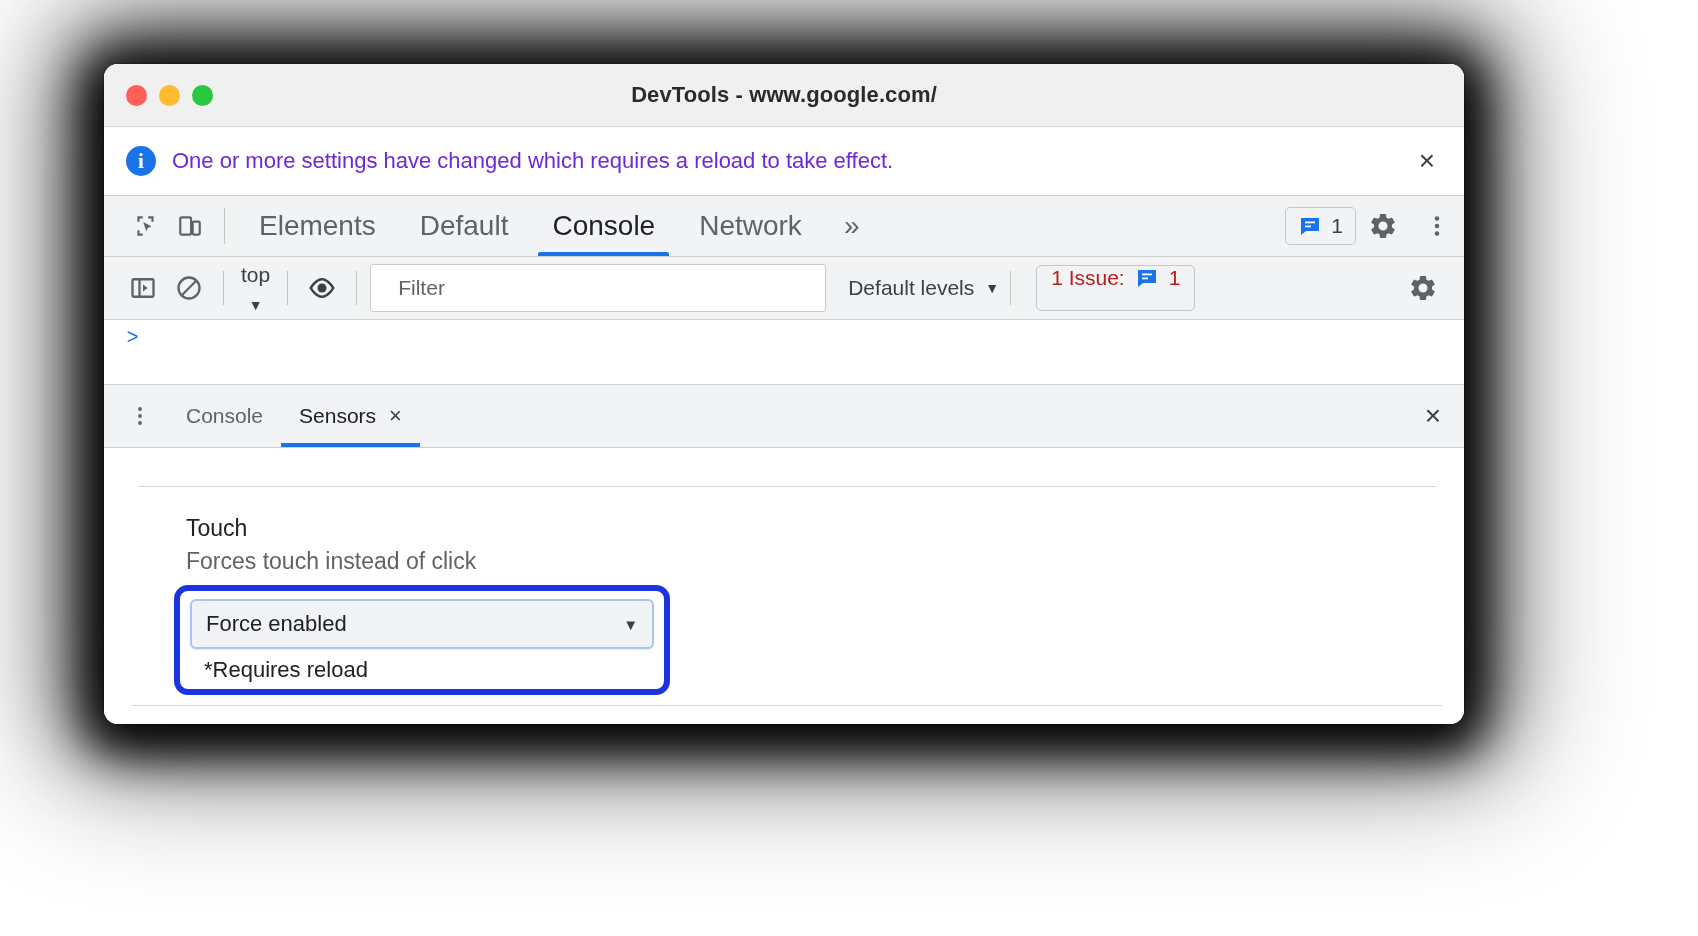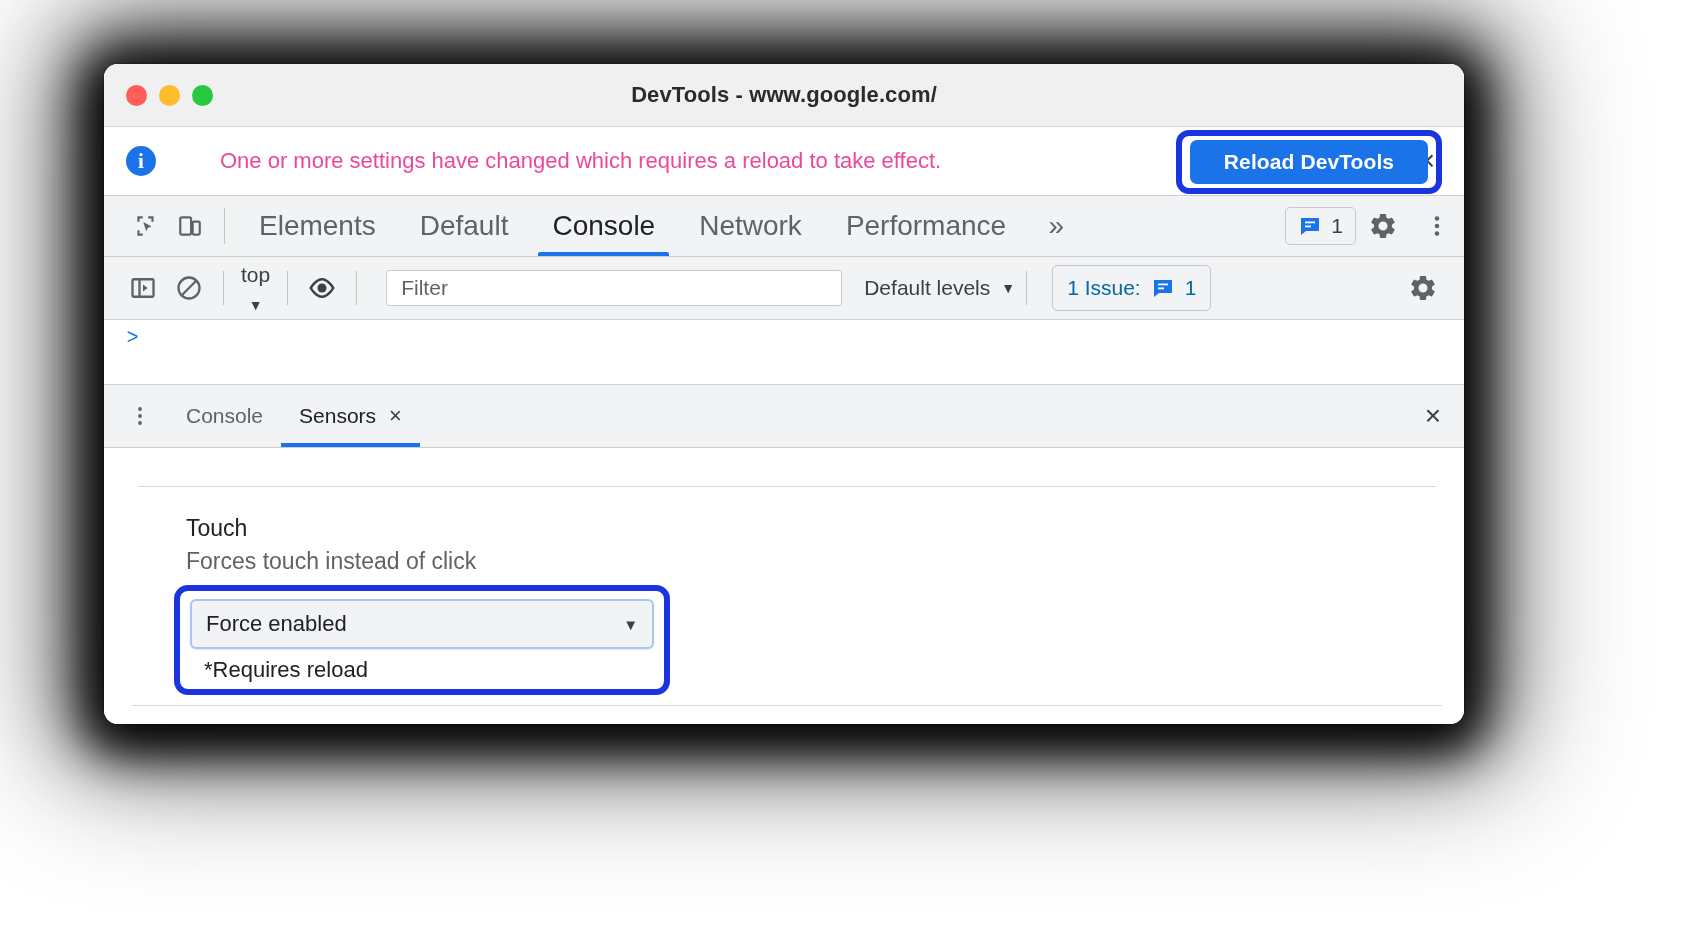--- a/index.html
+++ b/index.html
@@ -85,23 +85,22 @@
     color: #fff;
     font-size: 21px;
     font-weight: bold;
     font-family: "Liberation Serif", serif;
     display: flex; align-items: center; justify-content: center;
     flex: none;
     margin-right: 16px;
   }
   .banner-text {
     font-size: 22px;
-    color: #ec4899;
+    color: #6d28d9;
     white-space: nowrap;
-    margin-left: 48px;
   }
   .reload-hl {
     position: absolute;
     left: 1072px; top: 3px;
     width: 266px; height: 64px;
     border: 6px solid #1a35e0;
     border-radius: 13px;
     box-sizing: border-box;
     display: flex;
     align-items: center;
@@ -213,49 +212,49 @@
     font-size: 21px; color: #3c4043;
     padding: 0 6px;
     cursor: pointer;
     white-space: nowrap;
     flex-direction: column;
   }
   .caret { font-size: 14px; color: #3c4043; }
   .filter-input {
     flex: 1;
     max-width: 456px;
-    height: 36px;
+    height: 48px;
     background: #ffffff;
     border: 1px solid #c9cccf;
     border-radius: 3px;
     font-size: 21px;
     color: #5f6368;
-    padding: 0 14px;
-    margin-left: 18px;
+    padding: 0 27px;
+    margin-left: 2px;
     font-family: "Liberation Sans", sans-serif;
     box-sizing: border-box;
   }
   .filter-input::placeholder { color: #5f6368; opacity: 1; }
   .levels {
     display: flex; align-items: center; gap: 11px;
     font-size: 21px; color: #3c4043;
     margin-left: 22px;
     cursor: pointer;
     white-space: nowrap;
   }
   .issue-chip2 {
-    display: flex; align-items: center; gap: 10px;
+    display: flex; gap: 10px;
     border: 1px solid #c6c9cc;
     border-radius: 5px;
     background: #f1f3f4;
     height: 44px;
     padding: 0 14px;
     margin-left: 14px;
     font-size: 21px;
-    color: #0369a1;
+    color: #b91c1c;
     cursor: pointer;
     white-space: nowrap;
   }
   .fb-gear { margin-left: auto; margin-right: 18px; }
 
   
   .console-area {
     height: 64px;
     background: #ffffff;
     border-bottom: 1px solid #d2d5d7;
@@ -397,23 +396,20 @@
         <div class="light yellow"></div>
         <div class="light green"></div>
       </div>
       <div class="window-title">DevTools - www.google.com/</div>
     </div>
 
     <div class="banner">
       <div class="info-icon">i</div>
       <div class="banner-text">One or more settings have changed which requires a reload to take effect.</div>
 
-      <div class="reload-hl">
-        <button class="reload-btn">Reload DevTools</button>
-      </div>
 
       <div class="banner-close">×</div>
     </div>
 
     <div class="tabstrip">
       <div class="tb-icon">
         <svg width="26" height="26" viewBox="0 0 24 24">
           <path d="M4 3h5v2H6v3H4V3z" fill="#5f6368"></path>
           <path d="M4 16v5h5v-2H6v-3H4z" fill="#5f6368"></path>
           <path d="M19 3h-5v2h3v3h2V3z" fill="#5f6368"></path>
@@ -433,23 +429,20 @@
           <span>Elements</span>
         </div>
         <div class="tab">
           <span>Default</span>
         </div>
         <div class="tab active">
           <span>Console</span>
         </div>
         <div class="tab">
           <span>Network</span>
-        </div>
-        <div class="tab">
-          <span>Performance</span>
         </div>
       </div>
 
       <div class="more-tabs">»</div>
 
       <div class="tb-right">
         <div class="issues-chip">
           <span>
             <svg width="24" height="24" viewBox="0 0 24 24">
               <path d="M3 4h18v13H8l-5 4V4z" fill="#1a73e8"></path>

